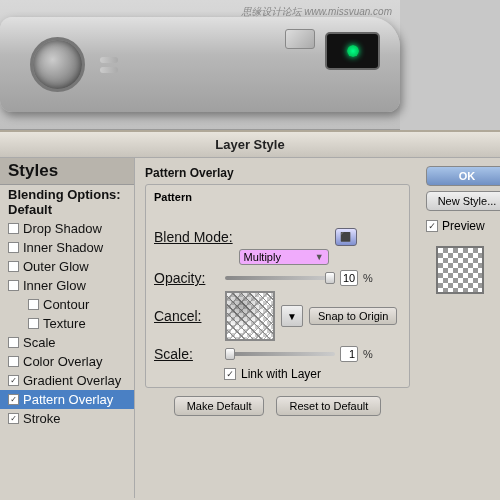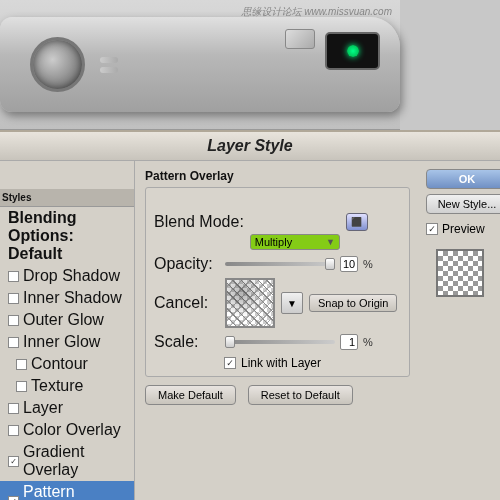--- a/index.html
+++ b/index.html
@@ -108,53 +108,51 @@
       height: 370px;
       background: #d4d0c8;
       border-top: 2px solid #b0a898;
       position: relative;
     }
 
     .dialog-title-bar {
       background: linear-gradient(180deg, #e8e4dc 0%, #c8c4bc 100%);
       text-align: center;
       padding: 5px 8px;
-      font-size: 16px;
+      font-size: 13px;
       font-weight: bold;
       color: #222;
       border-bottom: 1px solid #aaa;
-      font-style: italic;
     }
 
     .dialog-body {
       display: flex;
       height: calc(100% - 28px);
     }
 
     
     .styles-panel {
       width: 135px;
       background: #d4d0c8;
       border-right: 1px solid #aaa;
       padding: 0;
     }
 
     .styles-header {
       background: #b8b4ac;
-      padding: 3px 2px;
-      font-size: 10px;
+      padding: 3px 8px;
+      font-size: 17px;
       font-weight: bold;
       color: #111;
       border-bottom: 1px solid #999;
-      margin-top: 28px;
     }
 
     .style-item {
       padding: 2px 6px 2px 8px;
-      font-size: 16px;
+      font-size: 13px;
       color: #111;
       display: flex;
       align-items: center;
       gap: 4px;
       cursor: pointer;
     }
 
     .style-item.selected {
       background: #4a80c4;
       color: white;
@@ -181,21 +179,21 @@
       color: #333;
     }
 
     .checkbox-icon.checked::after {
       content: '✓';
       font-size: 8px;
       color: #333;
     }
 
     .indent {
-      padding-left: 16px;
+      padding-left: 28px;
     }
 
     
     .main-content {
       flex: 1;
       padding: 8px 10px;
       position: relative;
     }
 
     .section-title {
@@ -220,27 +218,28 @@
     }
 
     .form-row {
       display: flex;
       align-items: center;
       margin-bottom: 5px;
       gap: 6px;
     }
 
     .form-label {
-      font-size: 16px;
+      font-size: 14px;
       color: #111;
       min-width: 65px;
+      text-decoration: underline;
     }
 
     .select-box {
-      background: #84cc16;
+      background: #f0abfc;
       border: 1px solid #888;
       border-radius: 3px;
       padding: 1px 4px;
       font-size: 11px;
       min-width: 90px;
       display: flex;
       align-items: center;
       justify-content: space-between;
       cursor: pointer;
       margin-top: 40px;
@@ -357,21 +356,21 @@
     .dialog-checkbox.checked::after {
       content: '✓';
       font-size: 9px;
       color: #333;
     }
 
     .bottom-buttons {
       display: flex;
       gap: 12px;
       margin-top: 8px;
-      justify-content: flex-start;
+      justify-content: center;
     }
 
     .action-btn {
       background: linear-gradient(180deg, #e8e4e0, #c8c4bc);
       border: 1px solid #888;
       border-radius: 4px;
       padding: 3px 12px;
       font-size: 11px;
       cursor: pointer;
     }
@@ -478,21 +477,21 @@
       <div class="style-item indent">
         <span class="checkbox-icon"></span>
         <span>Contour</span>
       </div>
       <div class="style-item indent">
         <span class="checkbox-icon"></span>
         <span>Texture</span>
       </div>
       <div class="style-item">
         <span class="checkbox-icon"></span>
-        <span>Layer</span>
+        <span>Scale</span>
       </div>
       <div class="style-item">
         <span class="checkbox-icon"></span>
         <span>Color Overlay</span>
       </div>
       <div class="style-item">
         <span class="checkbox-icon checked"></span>
         <span>Gradient Overlay</span>
       </div>
       <div class="style-item selected">
@@ -502,20 +501,21 @@
       <div class="style-item">
         <span class="checkbox-icon checked"></span>
         <span>Stroke</span>
       </div>
     </div>
 
     <div class="main-content">
       <div class="section-title">Pattern Overlay</div>
 
       <div class="subsection">
+        <div class="subsection-title">Pattern</div>
 
         <div class="form-row">
           <span class="form-label">Blend Mode:</span>
           <div class="select-box">
             <span>Multiply</span>
             <span class="select-arrow">▼</span>
           </div>
           <div style="width:22px;height:18px;background:linear-gradient(180deg,#e0e0ff,#8090d0);border:1px solid #667;border-radius:3px;display:flex;align-items:center;justify-content:center;cursor:pointer;">
             <span style="font-size:9px;color:#334;">⬛</span>
           </div>

